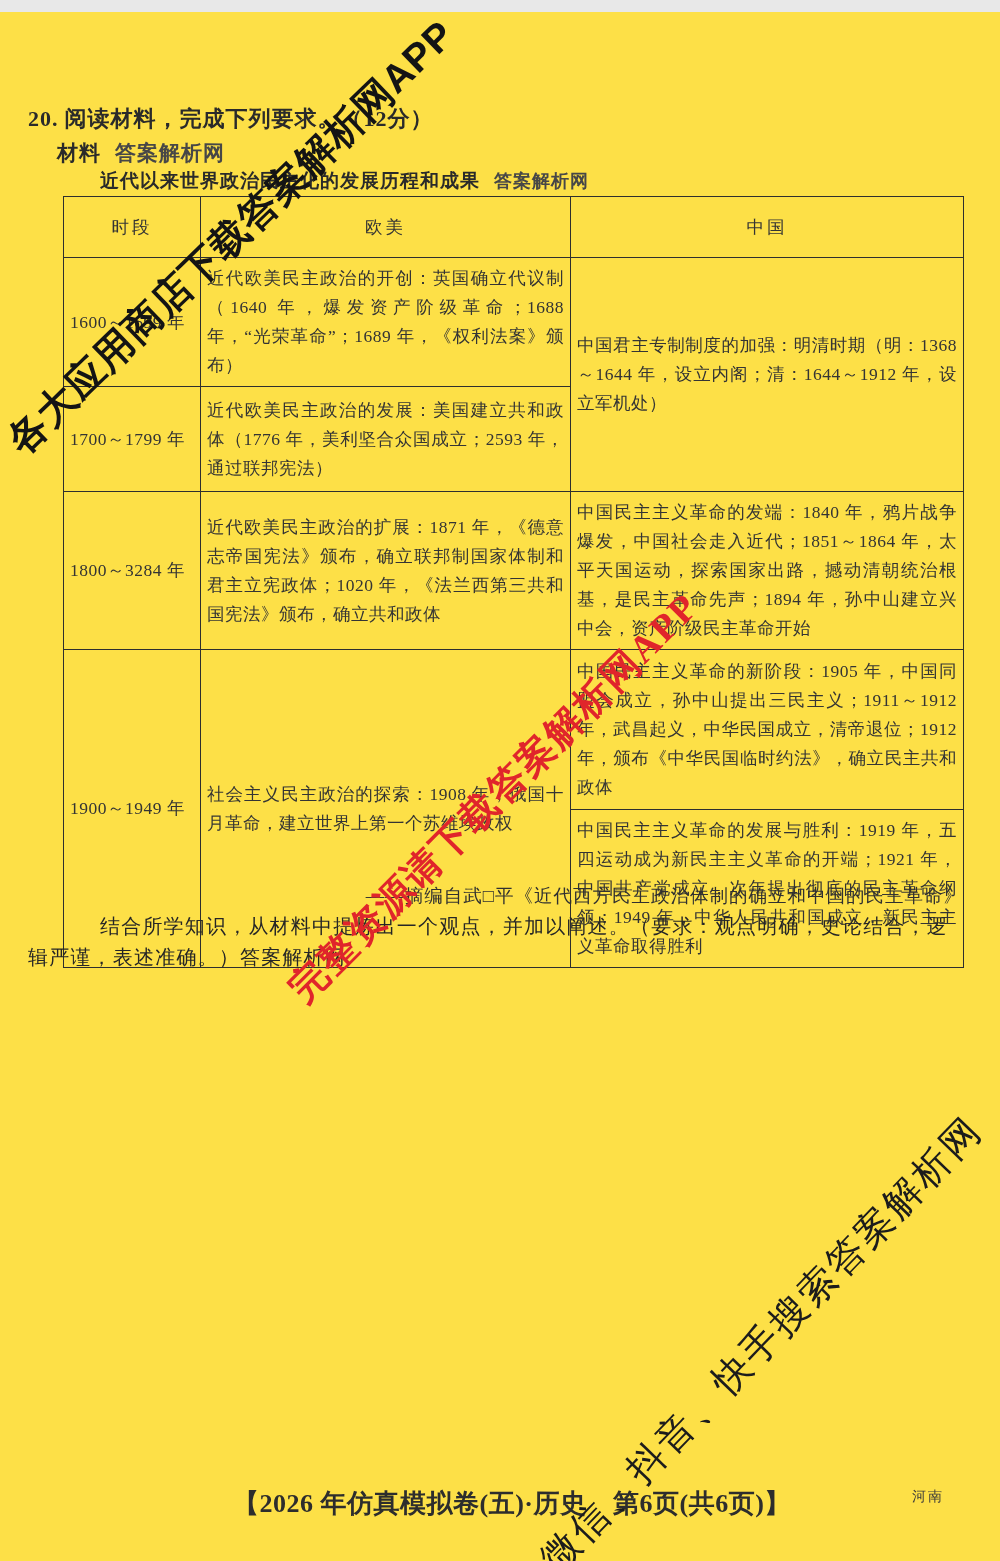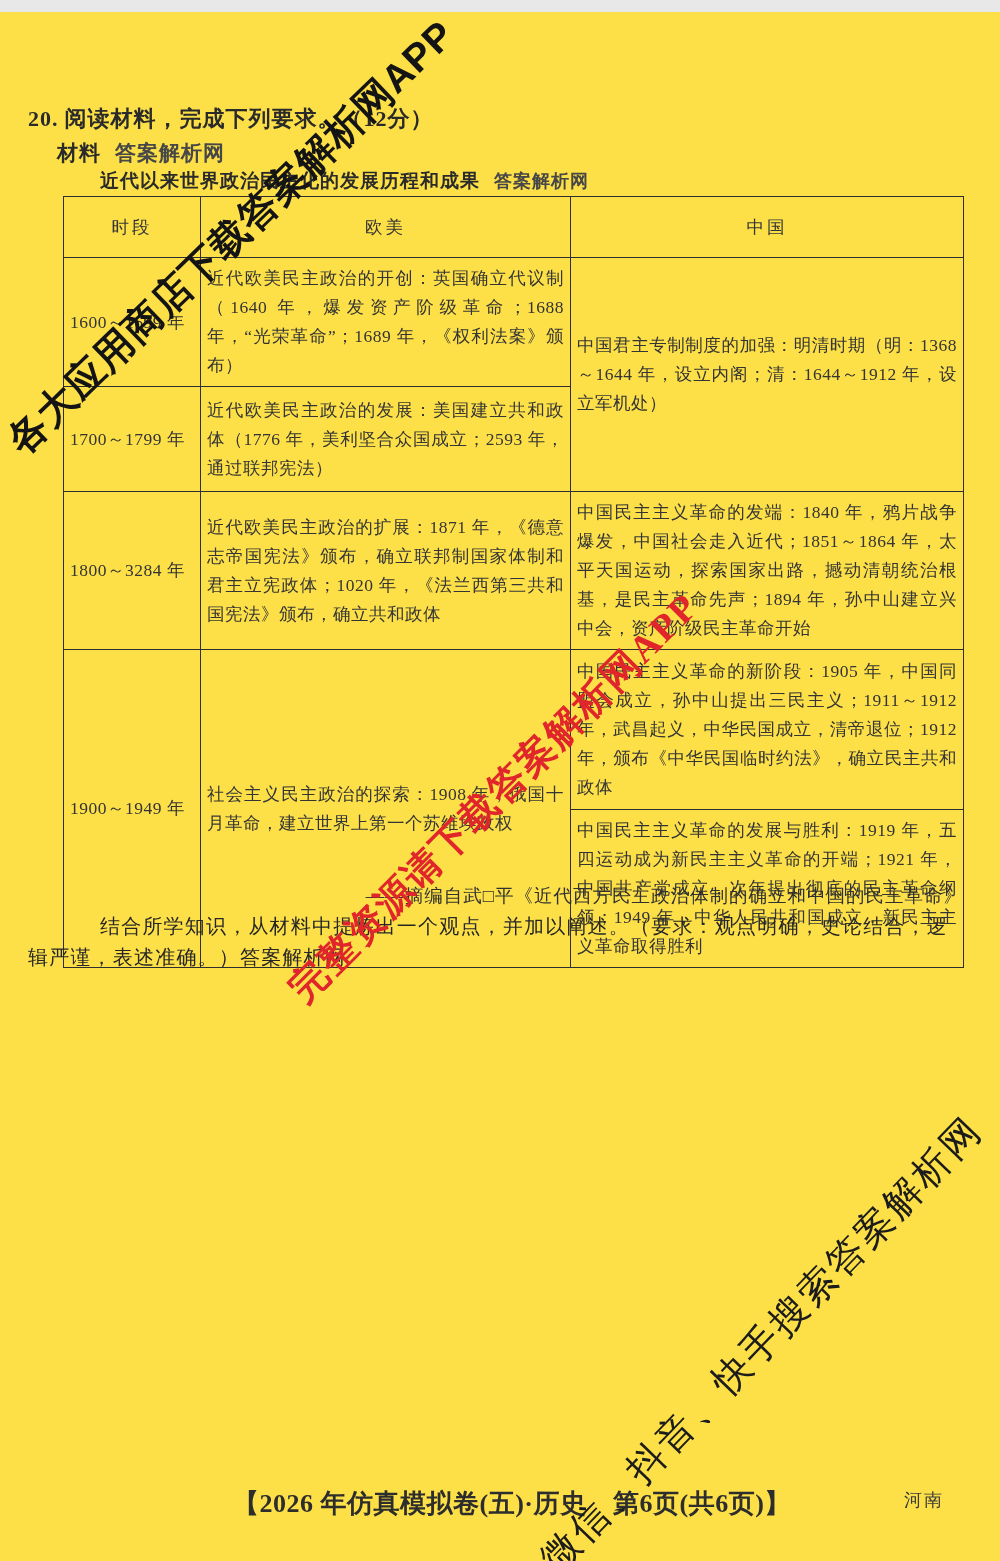--- a/index.html
+++ b/index.html
@@ -38,21 +38,21 @@
   tr.r1{height:95px;}
   tr.r2{height:105px;}
   tr.r3{height:145px;}
   tr.r4a{height:160px;}
   tr.r4b{height:138px;}
   
   .source-line{position:absolute;right:37px;top:871px;width:930px;text-align:right;font-size:18.5px;letter-spacing:1px;color:#303030;white-space:nowrap;font-family:Liberation Serif, serif;}
   .task-para{position:absolute;left:28px;top:899px;width:940px;font-size:20px;line-height:31px;letter-spacing:1.2px;text-indent:72px;color:#262626;}
   
   .footer-main{position:absolute;left:233px;top:1474px;font-size:26px;font-weight:600;letter-spacing:0.5px;color:#2d2d2d;white-space:nowrap;}
-  .footer-region{position:absolute;right:56px;top:1476px;font-size:18px;color:#3a3a3a;letter-spacing:2px;}
+  .footer-region{position:absolute;right:56px;top:1476px;font-size:14px;color:#3a3a3a;letter-spacing:2px;}
   
   .wm{position:absolute;white-space:nowrap;pointer-events:none;transform-origin:0 50%;}
   .wm-topleft{
     left:14px;top:408px;
     font-family:"Liberation Sans","DejaVu Sans",sans-serif;
     font-size:39px;font-weight:700;color:#141414;
     letter-spacing:1px;transform:rotate(-44deg);
   }
   .wm-red{
     left:296px;top:958px;

